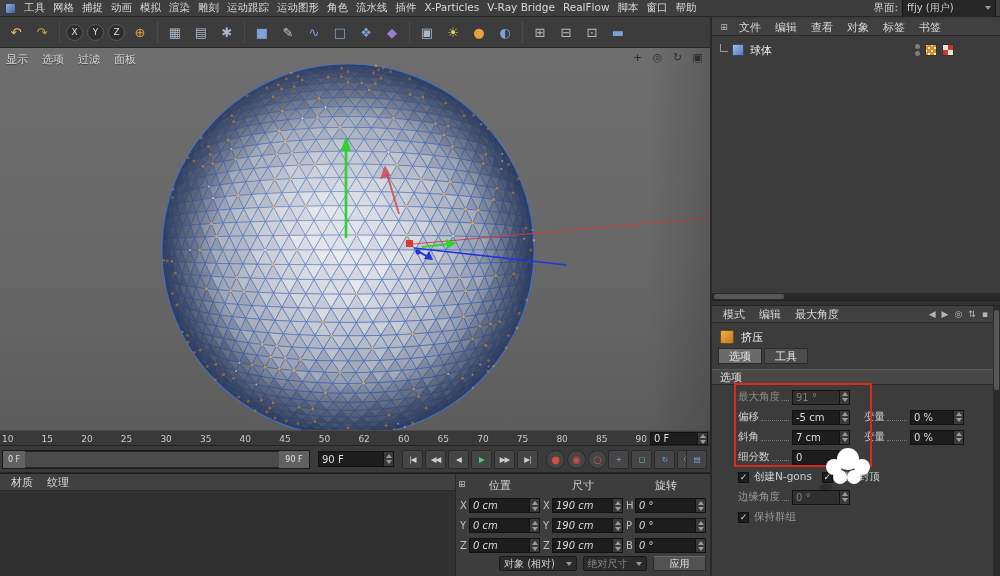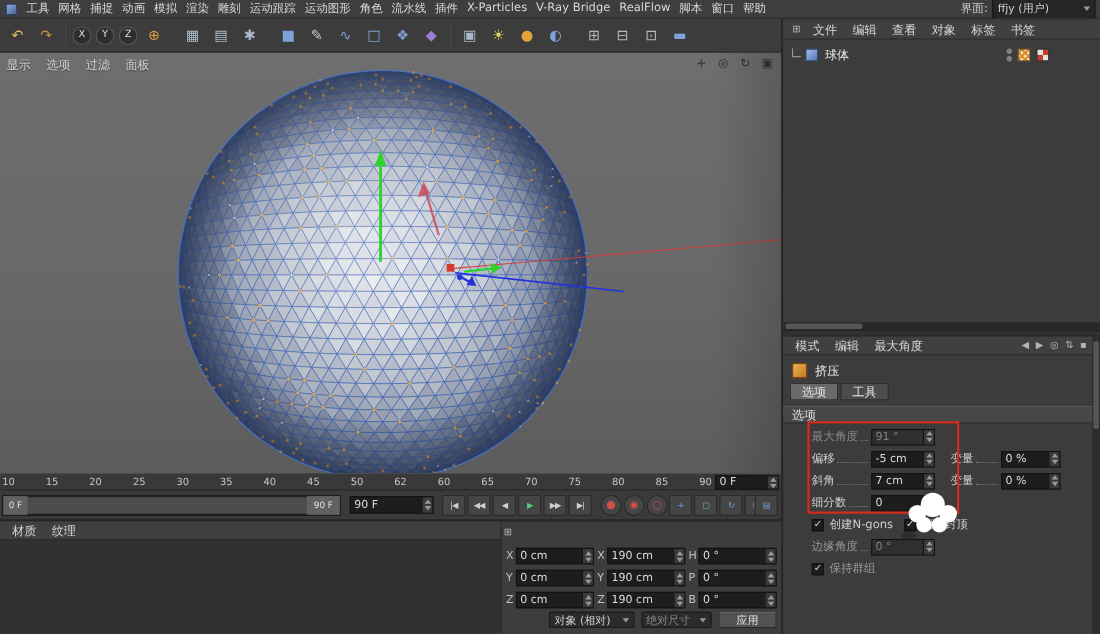--- a/index.html
+++ b/index.html
@@ -83,21 +83,21 @@
   
   #coords{position:absolute;left:455px;top:473px;width:255px;height:103px;background:#3d3d3d;
     border-top:1px solid #1e1e1e;border-left:1px solid #282828;}
   #c-head{position:absolute;left:4px;top:4px;right:4px;display:flex;gap:3px;}
   #c-head .ch{width:80px;text-align:center;font-size:11px;color:#d8d8d8;}
   #c-ico{position:absolute;left:2px;top:5px;font-size:9px;color:#bbb;}
   #c-grid{position:absolute;left:4px;top:24px;display:flex;gap:3px;}
   .c-col{width:80px;display:flex;flex-direction:column;gap:5px;}
   .crow{display:flex;align-items:center;}
   .cax{width:9px;font-size:10px;color:#c0c0c0;}
-  .crow .fld{flex:1;}
+  .crow .fld{flex:1;font-style:italic;}
   #c-foot{position:absolute;left:4px;bottom:5px;right:4px;display:flex;gap:6px;align-items:center;padding-left:39px;}
   .drop{height:15px;background:#2b2b2b;border:1px solid #191919;border-radius:2px;display:flex;
     align-items:center;padding:0 4px;font-size:10px;color:#cfcfcf;}
   .drop.dim span{color:#8a8a8a;}
   #d-mode{width:92px;}
   #d-size{width:76px;}
   #applybtn{margin-left:auto;width:64px;height:15px;background:#525252;border:1px solid #2a2a2a;
     border-top-color:#6a6a6a;border-radius:2px;color:#e2e2e2;font-size:10px;
     font-family:inherit;display:flex;align-items:center;justify-content:center;}
 
@@ -2662,20 +2662,25 @@
 
 <div id="materials">
   <div class="pmenu">
     <span class="pmi">材质</span>
     <span class="pmi">纹理</span>
   </div>
 </div>
 
 <div id="coords">
   <span id="c-ico">⊞</span>
+  <div id="c-head">
+    <span class="ch">位置</span>
+    <span class="ch">尺寸</span>
+    <span class="ch">旋转</span>
+  </div>
   <div id="c-grid">
     <div class="c-col">
       <div class="crow">
           <span class="cax">X</span>
         <div class="fld">
             <span class="fval">0 cm</span>
             <i class="sp"></i>
           </div>
         </div>
       <div class="crow">

